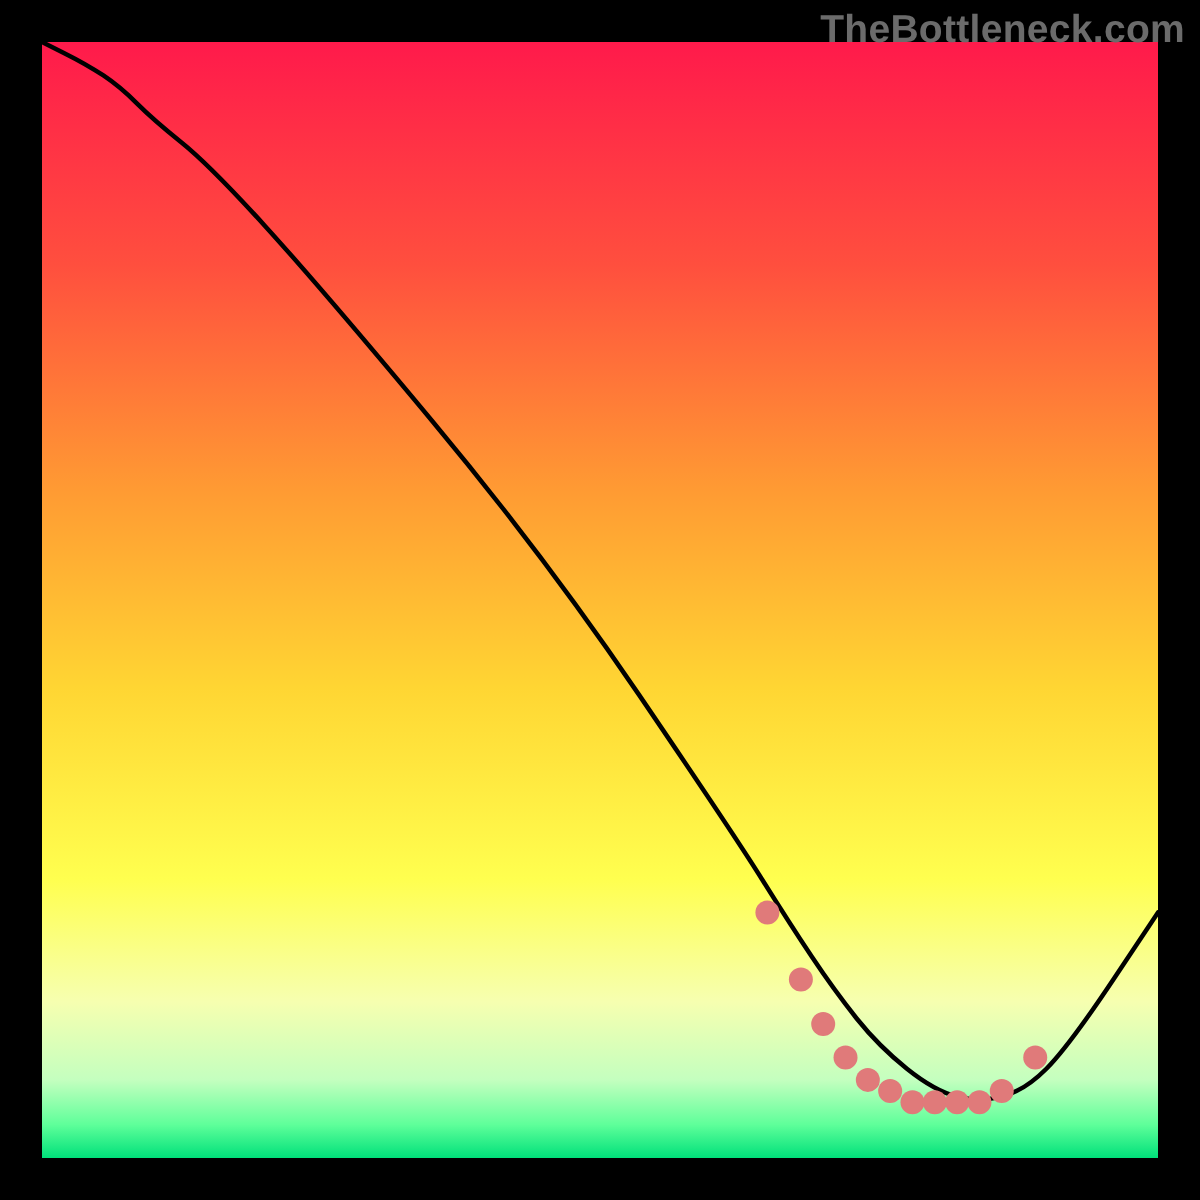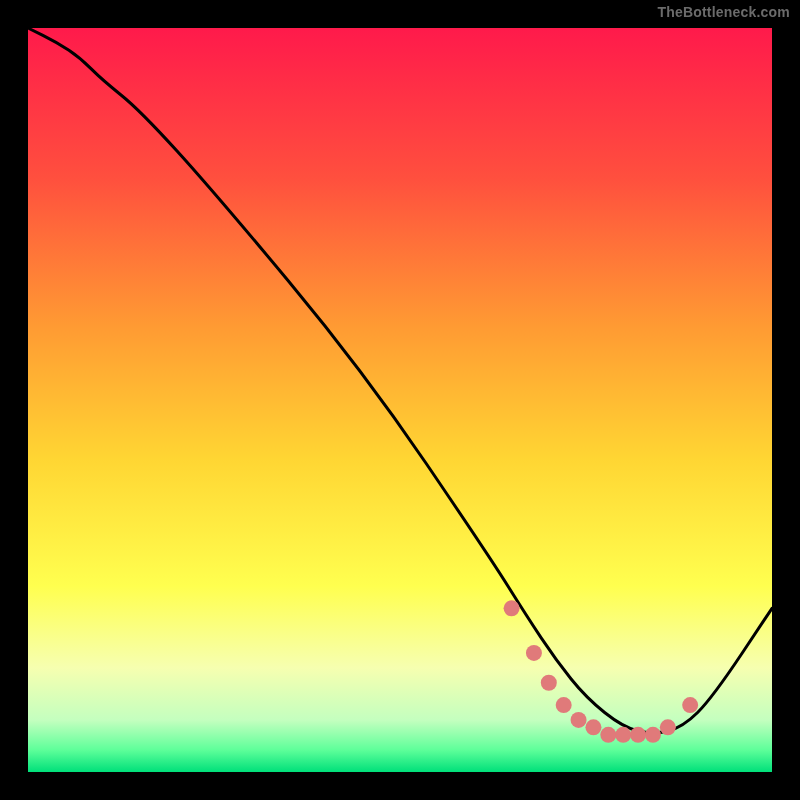--- a/index.html
+++ b/index.html
@@ -32,21 +32,21 @@
     top: 28px;
     width: 744px;
     height: 744px;
     overflow: visible;
   }
   .watermark {
     position: absolute;
     top: 4px;
     right: 10px;
     font-family: Arial, Helvetica, sans-serif;
-    font-size: 14px;
+    font-size: 26px;
     font-weight: 600;
     color: #6b6b6b;
     letter-spacing: 0.2px;
   }
 </style>
 </head>
 <body>
 
 <div class="frame">
   <div class="plot-area" id="plot-area" style="background: linear-gradient(rgb(255, 26, 75) 0%, rgb(255, 79, 62) 20%, rgb(255, 154, 51) 40%, rgb(255, 214, 51) 58%, rgb(255, 255, 79) 75%, rgb(246, 255, 176) 86%, rgb(196, 255, 191) 93%, rgb(95, 255, 154) 97%, rgb(0, 224, 122) 100%);"></div>

